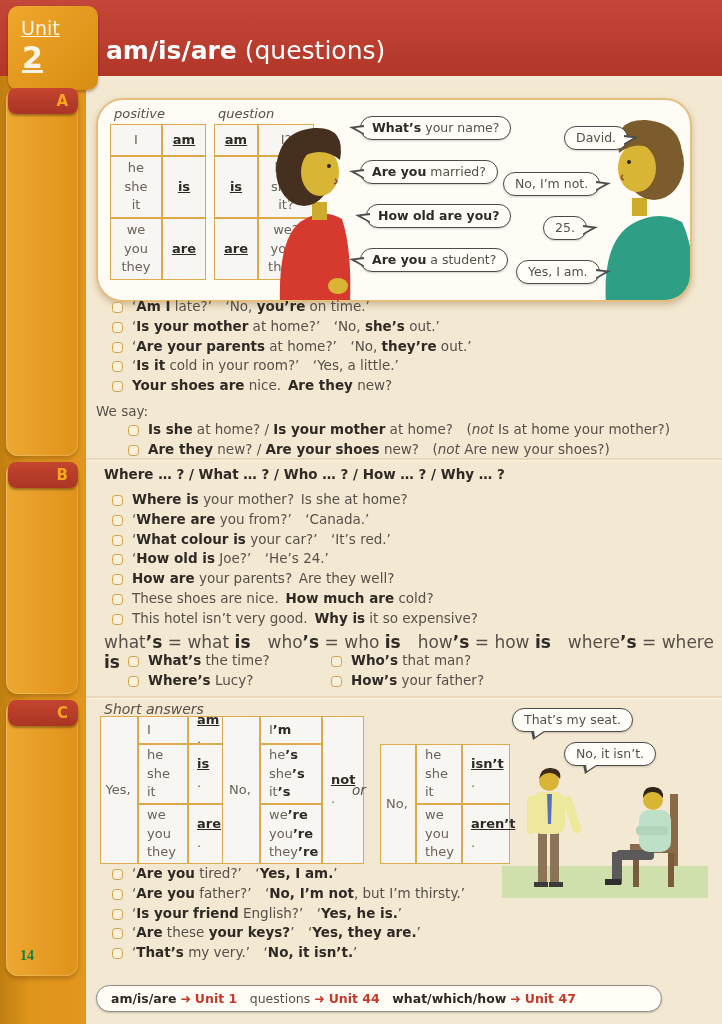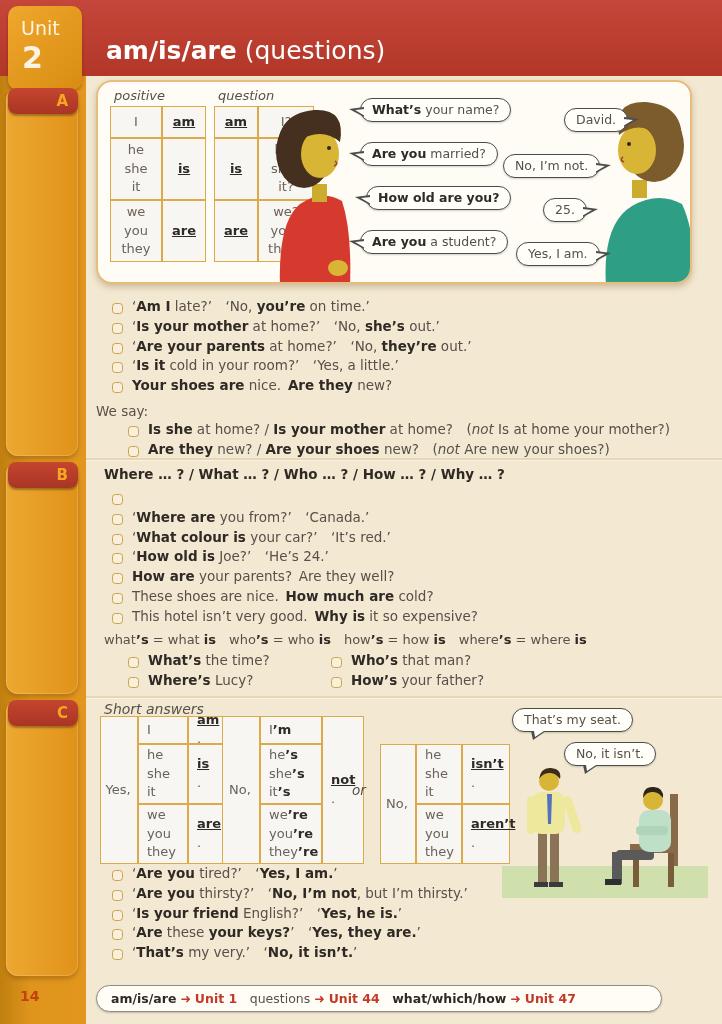--- a/index.html
+++ b/index.html
@@ -13,45 +13,45 @@
   .b{font-weight:bold;color:var(--c-text_bold);}
   .i{font-style:italic;}
   .r{color:var(--c-link);}
   .rich{white-space:pre-wrap;}
 
   
   .banner{position:absolute;left:0;top:0;width:722px;height:76px;
           background:linear-gradient(#c5463a,#b23728);}
   .page-title{position:absolute;left:106px;top:36px;font-size:25px;color:#fff;}
   .page-title .bold{font-weight:bold;}
-  .unit-tab{position:absolute;left:8px;top:6px;width:74px;height:84px;border-radius:10px;
+  .unit-tab{position:absolute;left:8px;top:6px;width:90px;height:84px;border-radius:10px;
             background:linear-gradient(135deg,#efa72c,#d88c12);box-shadow:0 2px 3px rgba(60,20,0,.35);
-            color:#fcf3e3;z-index:5;}
+            color:#fcf3e3;z-index:5;text-decoration:underline;}
   .unit-word{margin:11px 0 0 13px;font-size:19px;}
   .unit-num{margin:1px 0 0 14px;font-size:30px;font-weight:bold;}
 
   
   .rail{position:absolute;left:0;top:76px;width:86px;height:948px;
         background:linear-gradient(90deg,#c07f10,#df941c 35%,var(--c-rail));}
   .rail-bar{position:absolute;left:6px;width:72px;border-radius:12px;
             background:linear-gradient(90deg,#eda831,#e0921a);
             box-shadow:inset 0 0 0 1px rgba(255,255,255,.18),0 3px 4px rgba(90,50,0,.3);}
   .bar-a{top:88px;height:368px;} .bar-b{top:462px;height:232px;} .bar-c{top:700px;height:276px;}
   .sec-tab{position:absolute;left:8px;width:70px;height:26px;border-radius:8px;
            background:linear-gradient(#c5452f,#a93524);box-shadow:0 2px 2px rgba(0,0,0,.3);
            color:var(--c-tab_letter);font-weight:bold;font-size:15px;text-align:right;
            padding:4px 10px 0 0;box-sizing:border-box;z-index:6;}
   .tab-a{top:88px;} .tab-b{top:462px;} .tab-c{top:700px;}
 
   .divider{position:absolute;left:86px;width:636px;height:2px;background:#e7d6b8;box-shadow:0 1px 0 #fbf2e0;}
   .div-1{top:458px;} .div-2{top:696px;}
 
   
-  .card-a{position:absolute;left:96px;top:80px;width:592px;height:200px;background:#fefcf5;
-          border:2px solid var(--c-card_border);border-radius:16px;
+  .card-a{position:absolute;left:96px;top:98px;width:592px;height:200px;background:#fefcf5;
+          border:2px solid var(--c-card_border);border-radius:27px;
           box-shadow:0 3px 6px rgba(120,80,30,.3);overflow:hidden;}
   .tbl-label{position:absolute;font-style:italic;font-size:13px;color:var(--c-text);}
   .lab-pos{left:16px;top:6px;} .lab-que{left:120px;top:6px;}
 
   .gt{display:grid;position:absolute;font-size:13px;}
   .gt > div{border:1px solid var(--c-table_border);background:#f7f6f2;display:flex;align-items:center;
             justify-content:center;white-space:pre-line;text-align:center;color:#6b6259;
             padding:2px 3px;box-sizing:border-box;line-height:1.45;}
   .gt .v{font-weight:bold;color:var(--c-text_bold);}
   .gt-pos{left:12px;top:24px;grid-template-columns:52px 44px;grid-template-rows:32px 62px 62px;}
@@ -70,30 +70,30 @@
   .td::after{left:21px;bottom:-5.6px;border-width:6.5px 9px 0 1.5px;border-color:#fffef8 transparent transparent transparent;}
 
   .q1{left:262px;top:16px;} .q2{left:262px;top:60px;} .q3{left:268px;top:104px;} .q4{left:262px;top:148px;}
   .a1{left:430px;top:26px;margin-left:36px;} .a2{left:405px;top:72px;} .a3{left:445px;top:116px;} .a4{left:418px;top:160px;}
 
   .woman-svg{position:absolute;left:168px;top:18px;width:92px;height:186px;}
   .man-svg{position:absolute;right:-8px;top:12px;width:104px;height:192px;}
 
   
   .ex-list{position:absolute;font-size:13.5px;}
-  .ex{display:flex;align-items:flex-end;gap:9px;line-height:15px;}
+  .ex{display:flex;align-items:center;gap:9px;line-height:15px;}
   .ex + .ex{margin-top:4.8px;}
   .blt{flex:0 0 11px;width:11px;height:11px;margin-top:2px;border:1.4px solid var(--c-bullet_border);
        border-radius:3.5px;background:#f8f0da;box-sizing:border-box;}
   .list-a{left:112px;top:299px;}
   .we-say-label{position:absolute;left:96px;top:403px;font-size:13.5px;}
   .list-wesay{left:128px;top:422px;}
   .b-heading{position:absolute;left:104px;top:466px;font-size:13.5px;font-weight:bold;color:var(--c-text_bold);}
   .list-b{left:112px;top:492px;}
-  .contractions{position:absolute;left:104px;top:632px;font-size:13px;}
+  .contractions{position:absolute;left:104px;top:632px;font-size:17px;}
   .list-b-left{left:128px;top:653px;}
   .list-b-right{left:331px;top:653px;}
   .short-answers-label{position:absolute;left:104px;top:701px;font-size:14px;font-style:italic;}
   .list-c{left:112px;top:866px;}
 
   
   .gt3{display:grid;position:absolute;font-size:13px;}
   .gt3 > div{border:1px solid var(--c-table_border);background:#f7f6f2;box-sizing:border-box;
              color:#6b6259;display:flex;flex-direction:column;justify-content:center;
              padding:3px 4px 3px 8px;line-height:1.45;}
@@ -105,21 +105,21 @@
   .t-no1{left:222px;top:716px;grid-template-columns:38px 62px 42px;grid-template-rows:28px 60px 60px;}
   .t-no2{left:380px;top:744px;grid-template-columns:36px 46px 48px;grid-template-rows:60px 60px;}
   .or-label{position:absolute;left:352px;top:782px;font-size:13.5px;font-style:italic;text-align:center;}
 
   
   .seat-scene{position:absolute;left:502px;top:704px;width:206px;height:194px;}
   .sb1{left:10px;top:4px;} .sb2{left:62px;top:38px;}
   .scene-svg{position:absolute;left:0;top:62px;width:206px;height:132px;}
 
   
-  .page-number{position:absolute;left:20px;top:988px;font-size:14px;font-weight:bold;color:#c2410c;z-index:7;}
+  .page-number{position:absolute;left:20px;top:948px;font-size:14px;font-weight:bold;color:#15803d;z-index:7;font-family:Liberation Serif, serif;}
   .footer-bar{position:absolute;left:96px;top:985px;width:566px;height:27px;border:1.6px solid #8f8b84;
               border-radius:14px;background:#fffdf6;display:flex;align-items:center;padding:0 14px;
               box-sizing:border-box;font-size:12.5px;color:var(--c-text);box-shadow:0 1px 2px rgba(0,0,0,.2);}
 </style>
 </head>
 <body>
 
 <div class="banner"></div>
 <div class="page-title">
   <span class="bold">am/is/are</span><span> (questions)</span>
@@ -233,20 +233,21 @@
   <div class="ex">
       <span class="blt"></span>
       <span class="rich"><span class="b">Are they</span><span> new? / </span><span class="b">Are your shoes</span><span> new? (</span><span class="i">not</span><span> Are new your shoes?)</span></span>
     </div>
 </div>
 
 <div class="b-heading rich"><span class="b">Where</span><span> … </span><span class="b">?</span><span> / </span><span class="b">What</span><span> … </span><span class="b">?</span><span> / </span><span class="b">Who</span><span> … </span><span class="b">?</span><span> / </span><span class="b">How</span><span> … </span><span class="b">?</span><span> / </span><span class="b">Why</span><span> … </span><span class="b">?</span></div>
 <div class="ex-list list-b">
   <div class="ex">
       <span class="blt"></span>
+      <span class="rich"><span class="b">Where is</span><span> your mother? Is she at home?</span></span>
     </div>
   <div class="ex">
       <span class="blt"></span>
       <span class="rich"><span>‘</span><span class="b">Where are</span><span> you from?’ ‘Canada.’</span></span>
     </div>
   <div class="ex">
       <span class="blt"></span>
       <span class="rich"><span>‘</span><span class="b">What colour is</span><span> your car?’ ‘It’s red.’</span></span>
     </div>
   <div class="ex">
@@ -365,21 +366,21 @@
   </svg>
 </div>
 
 <div class="ex-list list-c">
   <div class="ex">
       <span class="blt"></span>
       <span class="rich"><span>‘</span><span class="b">Are you</span><span> tired?’ ‘</span><span class="b">Yes, I am.</span><span>’</span></span>
     </div>
   <div class="ex">
       <span class="blt"></span>
-      <span class="rich"><span>‘</span><span class="b">Are you</span><span> thirsty?’ ‘</span><span class="b">No, I’m not</span><span>, but I’m thirsty.’</span></span>
+      <span class="rich"><span>‘</span><span class="b">Are you</span><span> father?’ ‘</span><span class="b">No, I’m not</span><span>, but I’m thirsty.’</span></span>
     </div>
   <div class="ex">
       <span class="blt"></span>
       <span class="rich"><span>‘</span><span class="b">Is your friend</span><span> English?’ ‘</span><span class="b">Yes, he is.</span><span>’</span></span>
     </div>
   <div class="ex">
       <span class="blt"></span>
       <span class="rich"><span>‘</span><span class="b">Are</span><span> these </span><span class="b">your keys?</span><span>’ ‘</span><span class="b">Yes, they are.</span><span>’</span></span>
     </div>
   <div class="ex">

